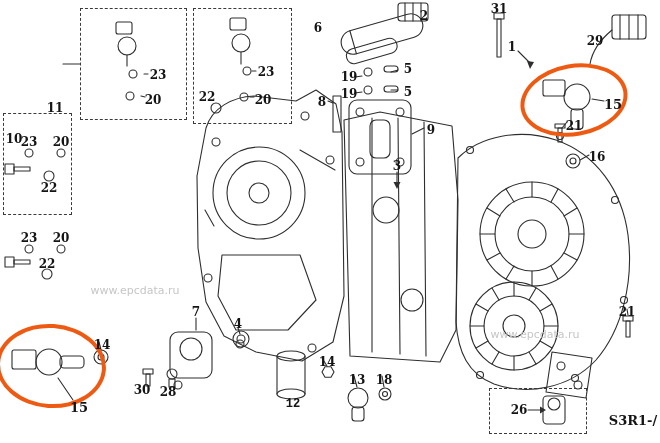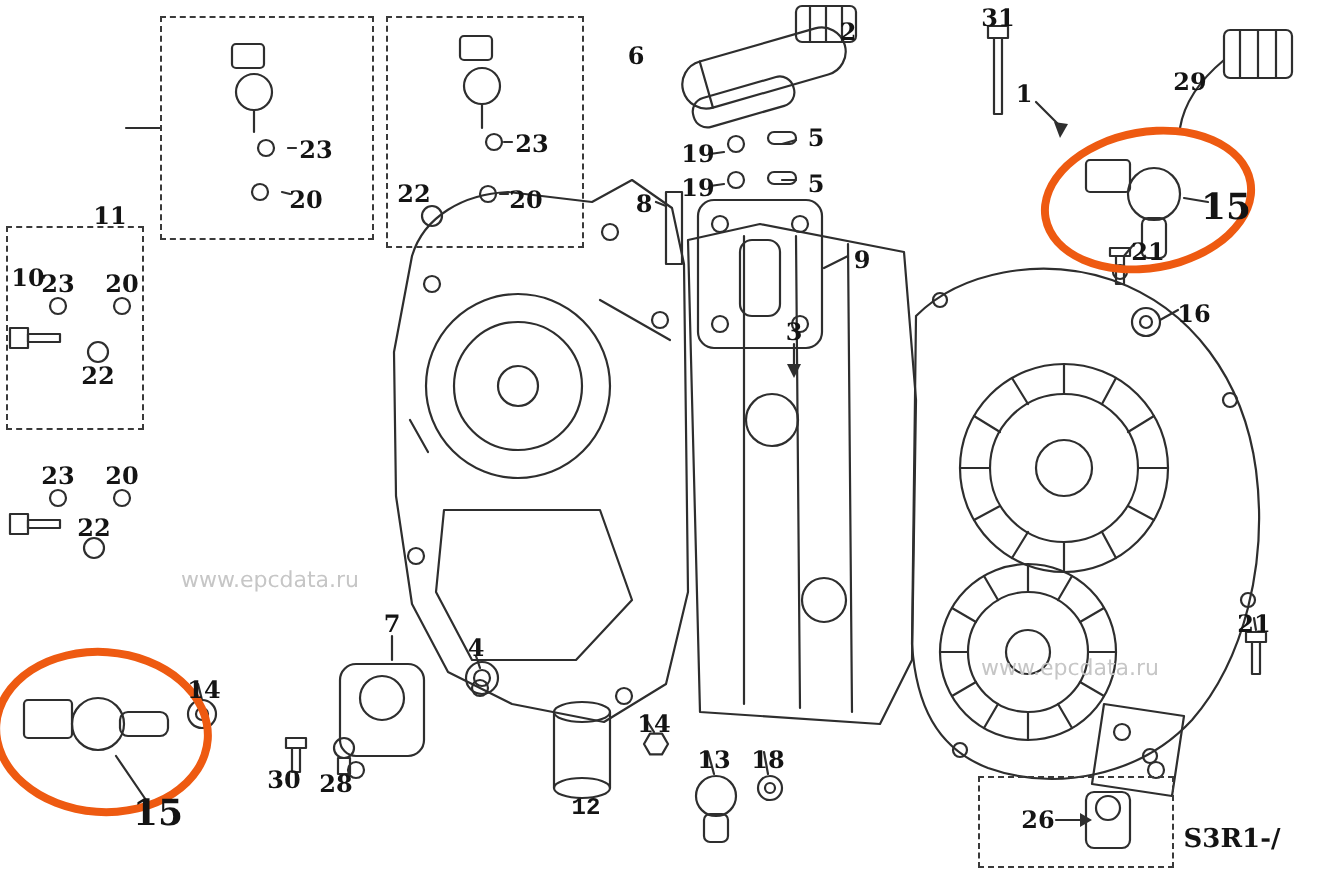--- a/index.html
+++ b/index.html
@@ -6,31 +6,31 @@
   .stage {
     position:relative; width:660px; height:443px; background:#fff;
     overflow:hidden; font-family:"DejaVu Sans", sans-serif;
   }
   .stage svg.art { position:absolute; left:0; top:0; }
   .layer { position:absolute; left:0; top:0; width:100%; height:100%; pointer-events:none; }
   .callout {
     position:absolute; transform:translate(-50%,-50%);
     font:700 12px "DejaVu Serif", serif; color:#141414; white-space:nowrap;
   }
-  .callout.big { font-size:18px; }
+  .callout.big { font-size:13px; }
   .watermark {
     position:absolute; transform:translate(-50%,-50%);
     font:400 11px "DejaVu Sans", sans-serif; color:#c6c6c6; white-space:nowrap;margin-top:46px;
   }
   .highlight {
     position:absolute; border:4px solid #ee5a11; border-radius:50%;
   }
   .dashed-box { position:absolute; border:1px dashed #3a3a3a; }
   .diagram-code {
-    position:absolute; left:616px; top:420px; transform:translate(-50%,-50%);
+    position:absolute; left:633px; top:420px; transform:translate(-50%,-50%);
     font:700 13px "DejaVu Serif", serif; color:#141414; white-space:nowrap;
   }
 </style>
 </head>
 <body>
 
 <div class="stage">
 
   <svg class="art" width="660" height="443" viewBox="0 0 660 443">
     <g stroke="#2e2e2e" fill="none" stroke-width="1.1" stroke-linejoin="round" stroke-linecap="round">

